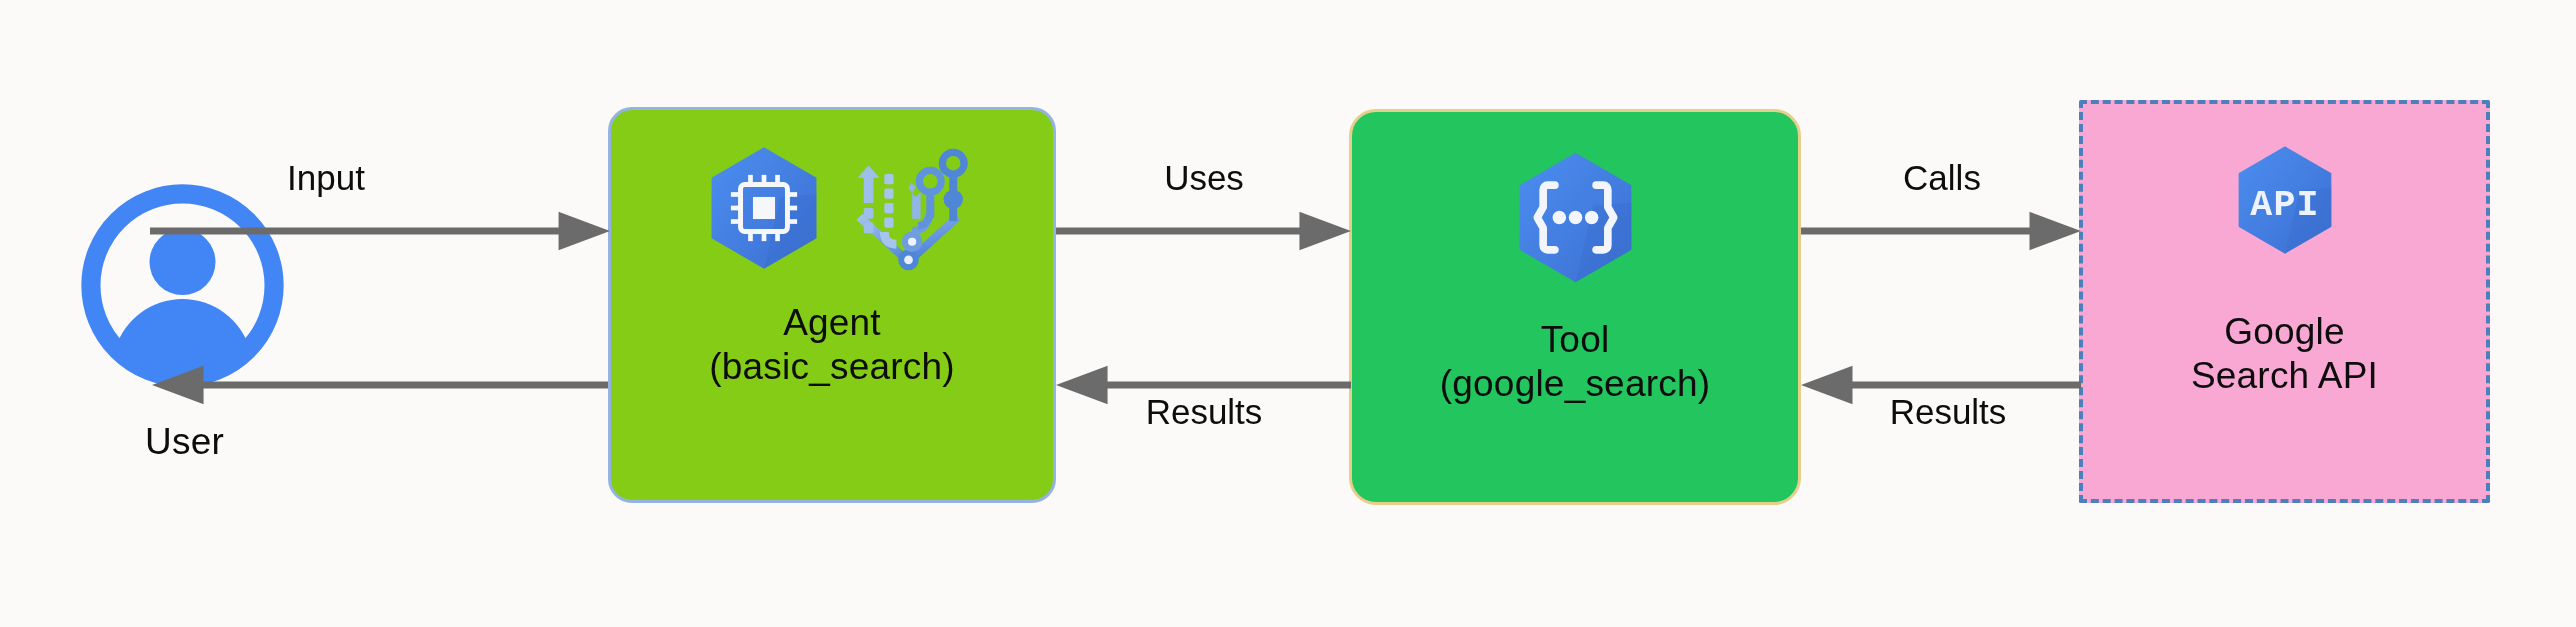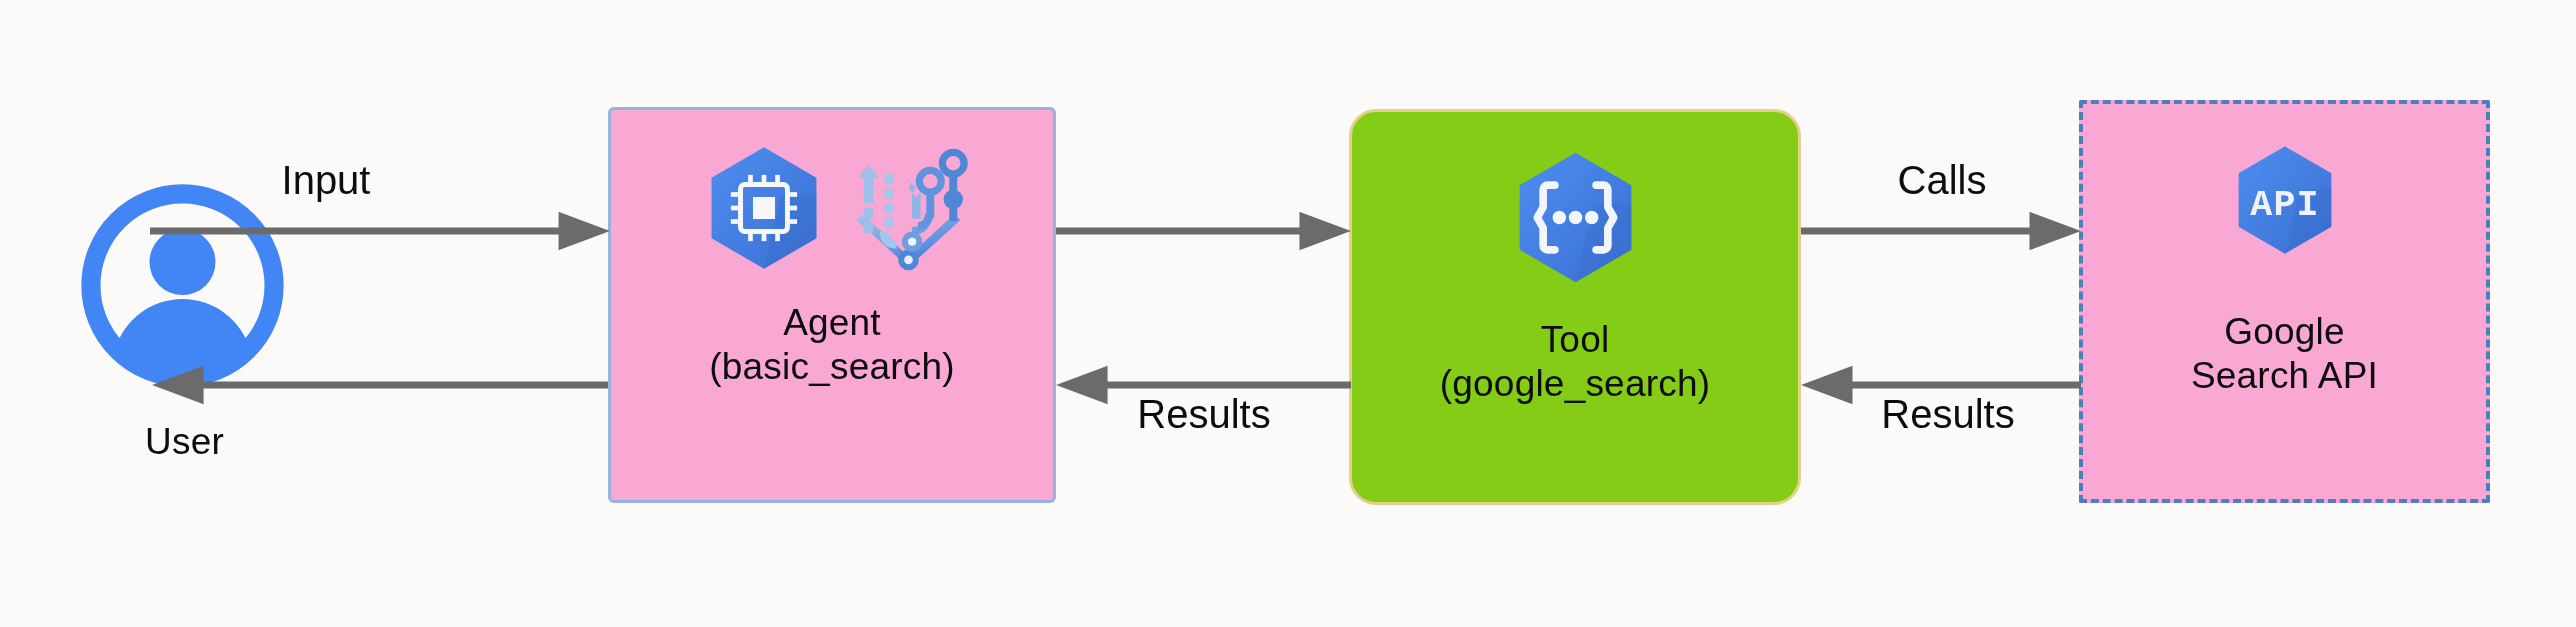--- a/index.html
+++ b/index.html
@@ -59,30 +59,30 @@
     display: flex;
     flex-direction: column;
     align-items: center;
     justify-content: flex-start;
   }
   #agent-box {
     left: 608px;
     top: 107px;
     width: 448px;
     height: 396px;
-    background: #f9a8d4;
+    background: #84cc16;
     border: 3.2px solid #94b3e0;
-    border-radius: 6px;
+    border-radius: 24px;
   }
   #tool-box {
     left: 1349px;
     top: 109px;
     width: 452px;
     height: 396px;
-    background: #84cc16;
+    background: #22c55e;
     border: 3.2px solid #e6cf8a;
     border-radius: 27px;
   }
   #api-box {
     left: 2079px;
     top: 100px;
     width: 411px;
     height: 403px;
     background: #f9a8d4;
     border: 4px dashed #4d7fbd;
@@ -107,21 +107,21 @@
   .arrow {
     position: absolute;
     height: 48px;
     pointer-events: none;
   }
   .arrow svg { display: block; width: 100%; height: 100%; }
 
   .edge-label {
     position: absolute;
     color: #0d0d0d;
-    font-size: 40px;
+    font-size: 35px;
     text-align: center;
     white-space: nowrap;
     font-family: "Liberation Sans", sans-serif;
   }
 </style>
 </head>
 <body>
 
 <div id="canvas">
 
@@ -276,20 +276,21 @@
   </div>
   <div class="edge-label" style="left:161px; top:190px; width:0;"></div>
 
 
   <div class="arrow" style="left:1056px; top:207px; width:295px;">
     <svg viewBox="0 0 366 60" preserveAspectRatio="none">
       <line x1="0" y1="30" x2="312" y2="30" stroke="#6b6b6b" stroke-width="9"></line>
       <polygon points="366,30 302,6 302,54" fill="#6b6b6b"></polygon>
     </svg>
   </div>
+  <div class="edge-label" style="left:1079px; top:158px; width:250px;">Uses</div>
 
   <div class="arrow" style="left:1056px; top:361px; width:295px;">
     <svg viewBox="0 0 366 60" preserveAspectRatio="none">
       <line x1="366" y1="30" x2="58" y2="30" stroke="#6b6b6b" stroke-width="9"></line>
       <polygon points="0,30 64,6 64,54" fill="#6b6b6b"></polygon>
     </svg>
   </div>
   <div class="edge-label" style="left:1083px; top:392px; width:242px;">Results</div>
 
   <div class="arrow" style="left:1801px; top:207px; width:280px;">

